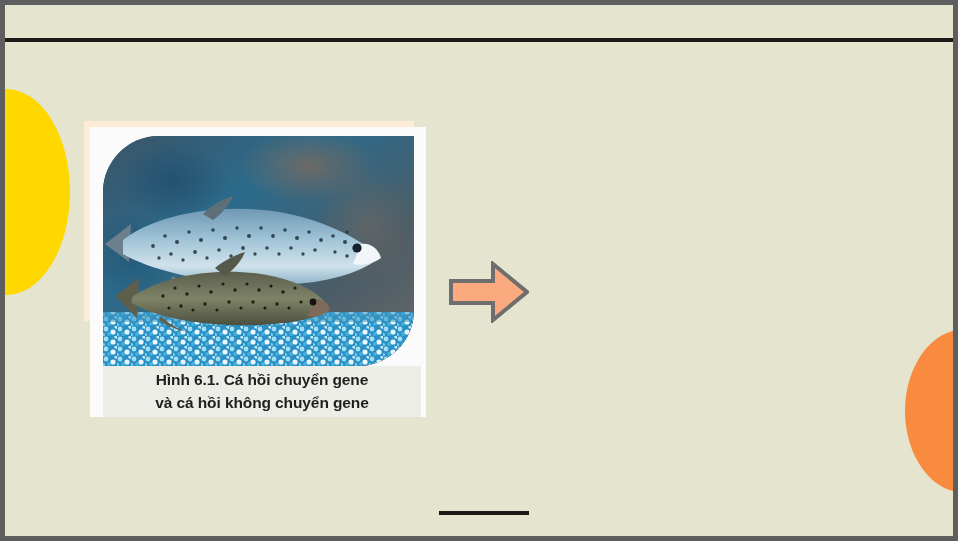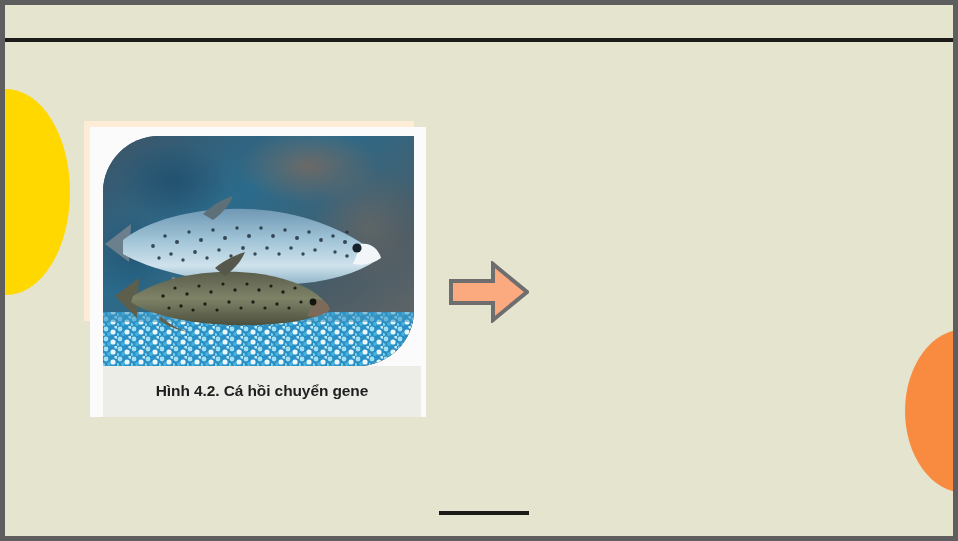--- a/index.html
+++ b/index.html
@@ -303,21 +303,22 @@
               <circle cx="162" cy="172" r="1.6"></circle>
                 <circle cx="174" cy="168" r="1.7"></circle>
               <circle cx="186" cy="172" r="1.6"></circle>
                 <circle cx="198" cy="166" r="1.6"></circle>
             </g>
           </g>
         </svg>
       </div>
 
       <div class="figure-caption">
-        <div class="cap-line">Hình 4.2. Cá hồi chuyển gene</div>
+        <div class="cap-line">Hình 6.1. Cá hồi chuyển gene</div>
+        <div class="cap-line">và cá hồi không chuyển gene</div>
       </div>
 
     </div>
   </div>
 
   <div class="arrow">
     <svg viewBox="0 0 80 62" aria-hidden="true">
       <polygon points="2,20 44,20 44,3 78,31 44,59 44,42 2,42" fill="#fba97e" stroke="#6e6e6e" stroke-width="4" stroke-linejoin="miter"></polygon>
     </svg>
   </div>

